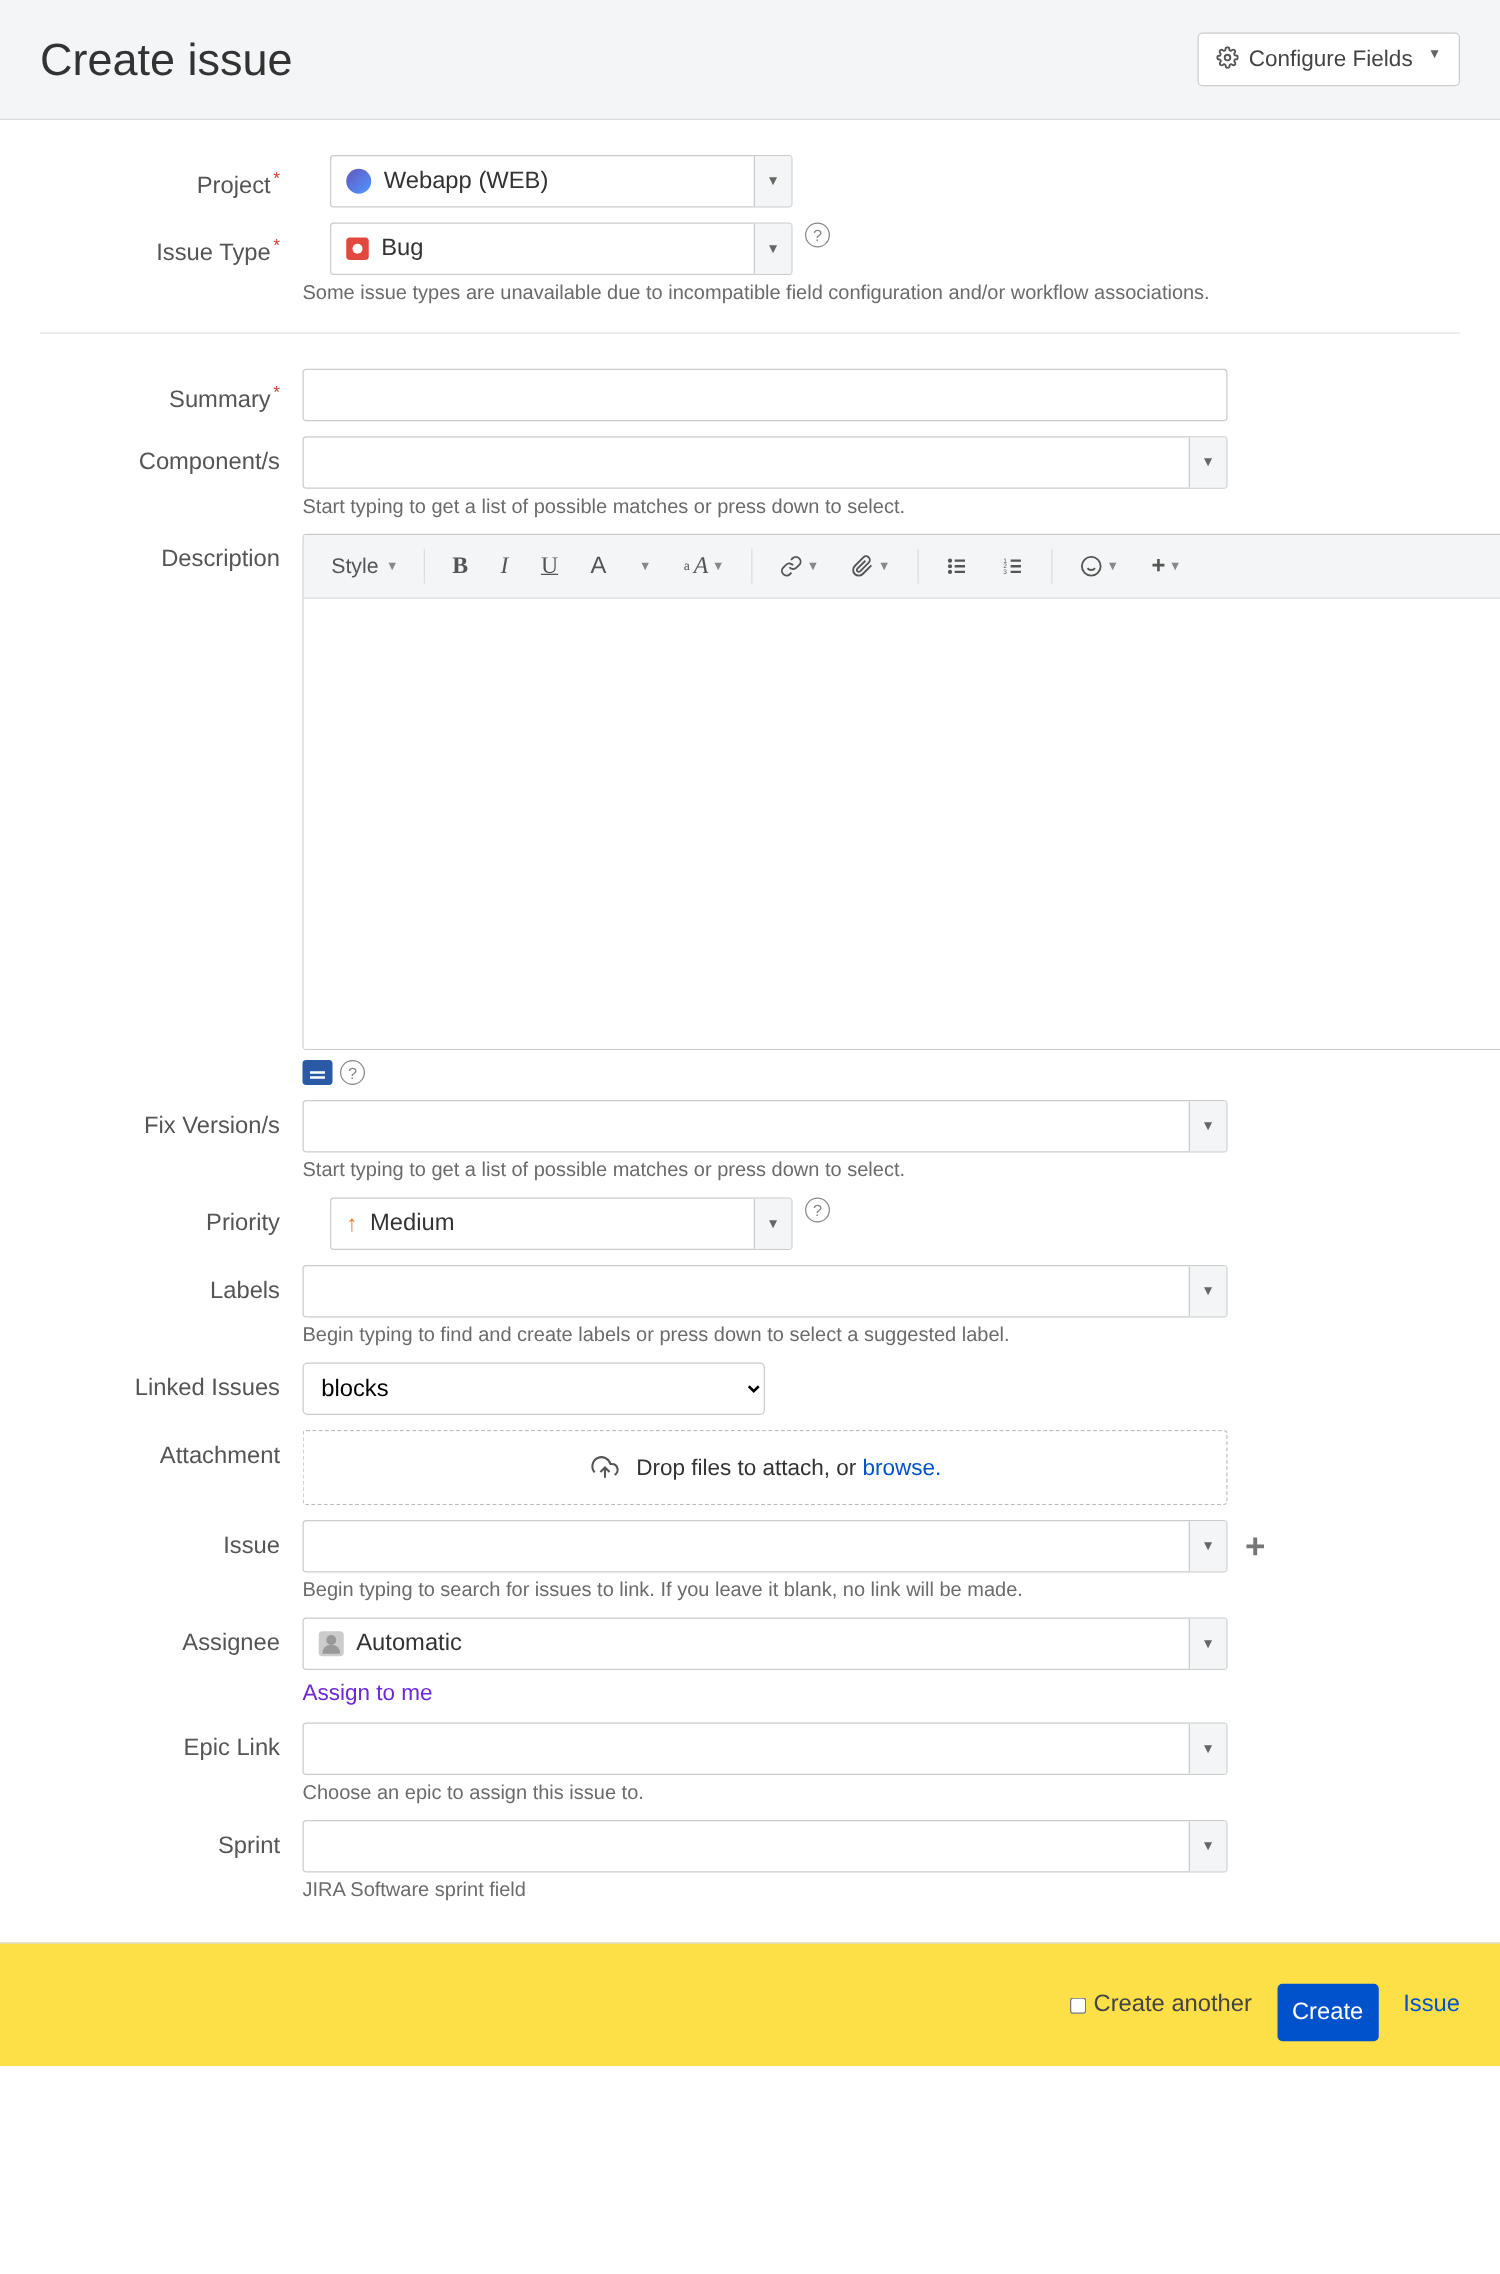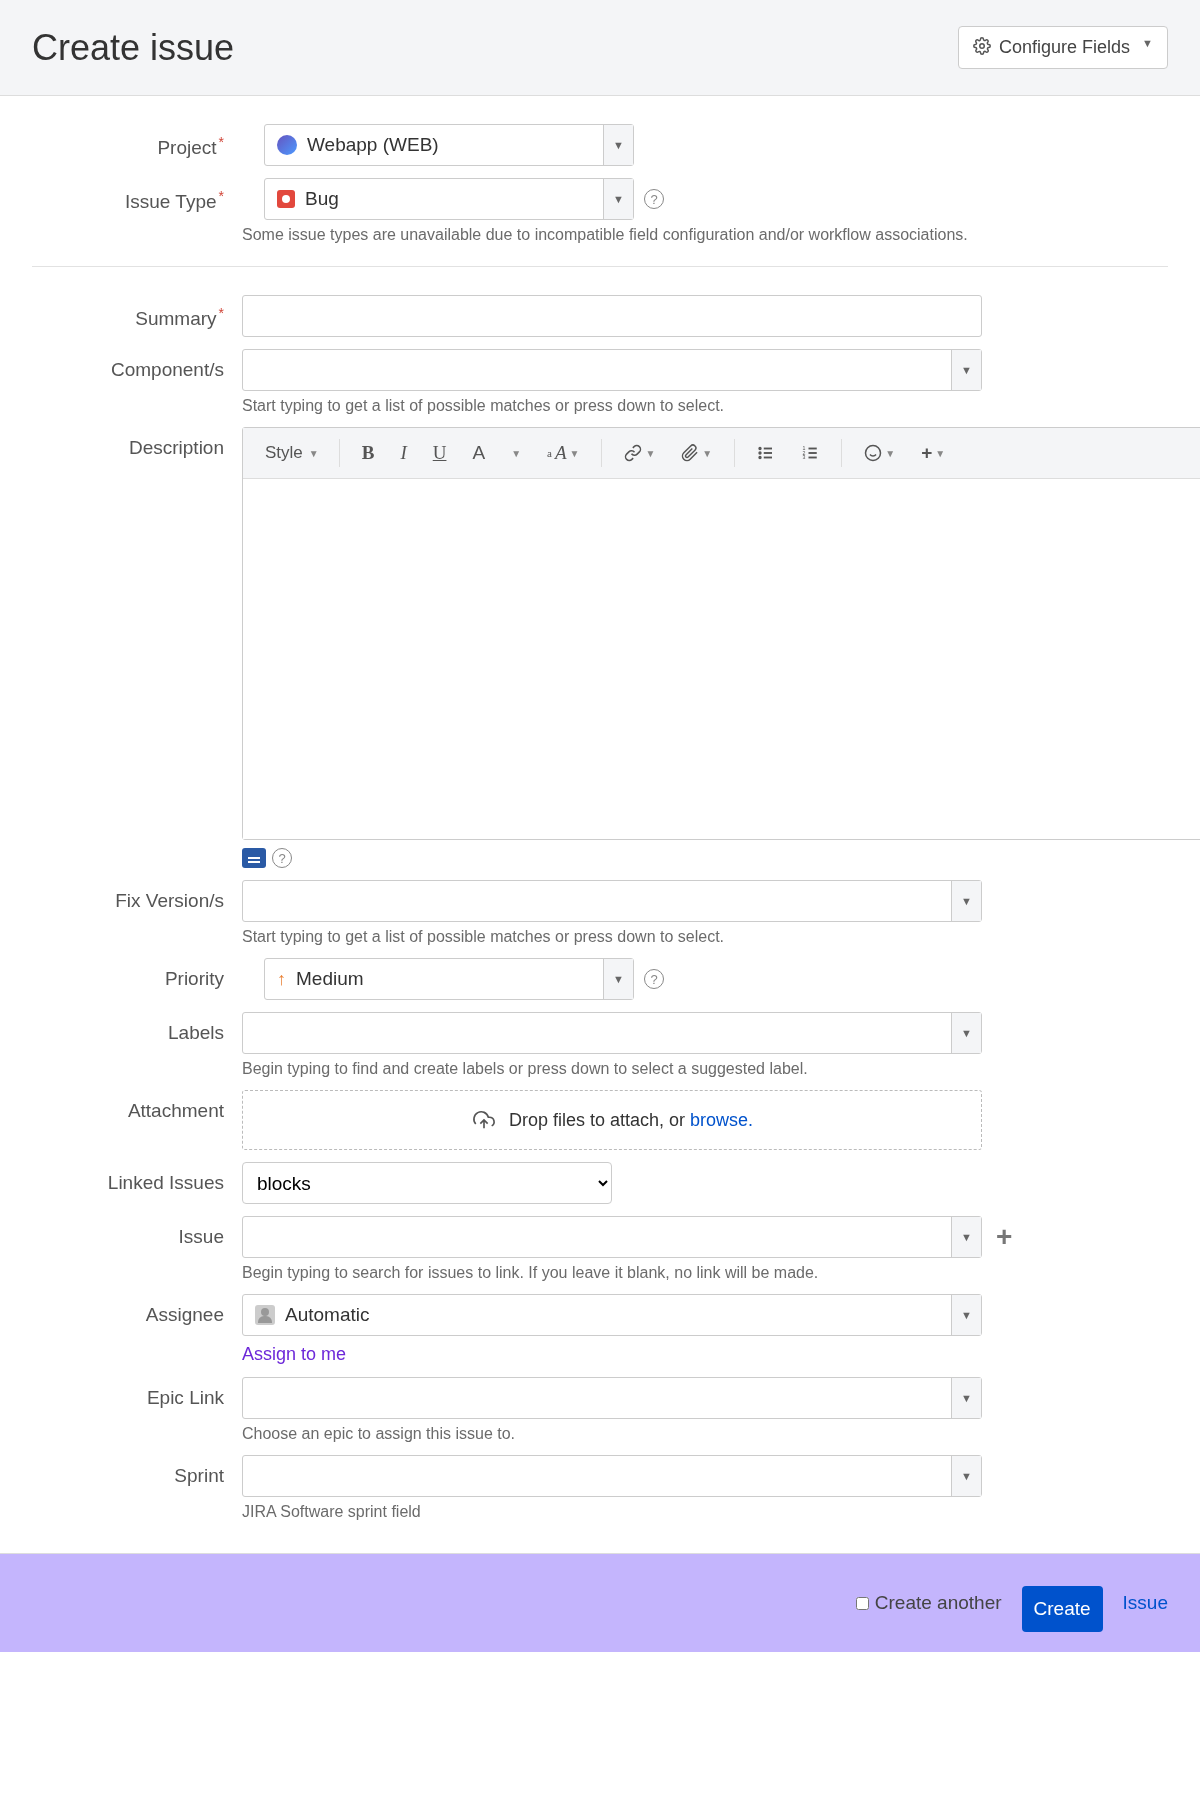--- a/index.html
+++ b/index.html
@@ -8,21 +8,21 @@
 .header { background: #f4f5f7; padding: 26px 32px; border-bottom: 1px solid #ddd; display: flex; justify-content: space-between; align-items: center; }
 .header h2 { font-size: 36px; font-weight: 500; color: #333; }
 .config-btn { display: flex; align-items: flex-start; gap: 8px; background: #fff; border: 1px solid #ccc; border-radius: 4px; padding: 10px 14px; font-size: 18px; color: #444; cursor: pointer; }
 .config-btn .caret { font-size: 11px; color: #666; margin-left: 4px; }
 .gear-icon { width: 18px; height: 18px; display: inline-block; }
 .form-body { padding: 28px 32px 20px 32px; }
 .form-row { display: flex; align-items: flex-start; margin-bottom: 12px; }
 .label-col { width: 210px; text-align: right; padding-right: 18px; padding-top: 10px; font-size: 19px; color: #555; flex-shrink: 0; }
 .label-col .req { color: #d04437; font-size: 14px; margin-left: 2px; vertical-align: super; }
 .field-col { flex: 1; }
-.select-wrap { display: flex; align-items: center; gap: 10px; padding-left: 22px; }
+.select-wrap { display: flex; gap: 10px; padding-left: 22px; }
 .select-box { display: flex; border: 1px solid #ccc; border-radius: 3px; background: #fff; height: 42px; }
 .select-box.w370 { width: 370px; }
 .select-box.w740 { width: 740px; }
 .select-content { flex: 1; display: flex; align-items: center; padding: 0 12px; gap: 10px; }
 .select-arrow { width: 30px; display: flex; align-items: center; justify-content: center; border-left: 1px solid #ccc; background: #f4f5f7; font-size: 11px; color: #666; }
 .proj-icon { width: 20px; height: 20px; border-radius: 50%; background: linear-gradient(135deg, #6554c0, #4c9aff); display: inline-block; }
 .bug-icon { width: 18px; height: 18px; background: #e2483d; border-radius: 3px; position: relative; display: inline-block; }
 .bug-icon::after { content: ""; position: absolute; top: 5px; left: 5px; width: 8px; height: 8px; background: #fff; border-radius: 50%; }
 .prio-icon { color: #e97f33; font-weight: bold; font-size: 18px; }
 .user-icon { width: 20px; height: 20px; background: #ccc; border-radius: 3px; display: inline-block; position: relative; }
@@ -46,21 +46,21 @@
 .below-editor { margin-top: 8px; display: flex; gap: 6px; align-items: center; }
 .mode-pill { width: 24px; height: 20px; background: #2a5aa5; border-radius: 3px; display: flex; align-items: center; justify-content: center; }
 .mode-pill span { display: block; width: 12px; height: 2px; background: #fff; box-shadow: 0 4px 0 #fff; }
 .dropzone { width: 740px; border: 1px dashed #bbb; border-radius: 3px; padding: 18px; text-align: center; color: #333; font-size: 18px; display: flex; align-items: center; justify-content: center; gap: 12px; }
 .dropzone a { color: #0052cc; text-decoration: none; }
 .cloud-icon { width: 26px; height: 22px; }
 .native-select { width: 370px; height: 42px; border: 1px solid #ccc; border-radius: 4px; padding: 0 10px; font-size: 19px; background: #fff; }
 .issue-row { display: flex; align-items: center; gap: 14px; }
 .plus-btn { font-size: 28px; color: #777; cursor: pointer; font-weight: 700; }
 .link-action { color: #6d28d9; text-decoration: none; font-size: 18px; display: inline-block; margin-top: 8px; }
-.footer { background: #c4b5fd; border-top: 1px solid #ddd; padding: 20px 32px; display: flex; justify-content: flex-end; align-items: center; gap: 20px; }
+.footer { background: #fde047; border-top: 1px solid #ddd; padding: 20px 32px; display: flex; justify-content: flex-end; align-items: center; gap: 20px; }
 .chk-wrap { display: flex; align-items: center; gap: 6px; font-size: 19px; color: #444; }
 .btn-primary { background: #0052cc; color: #fff; border: none; border-radius: 4px; padding: 12px 12px; font-size: 19px; cursor: pointer; margin-top: 12px; }
 .btn-cancel { background: none; border: none; color: #0052cc; font-size: 19px; cursor: pointer; }
 svg { display: block; }
 </style>
 </head>
 <body>
 
 <div class="dialog">
 
@@ -245,40 +245,40 @@
       <div class="field-col">
         <div class="select-box w740">
           <div class="select-content"></div>
           <div class="select-arrow">▼</div>
         </div>
         <div class="hint">Begin typing to find and create labels or press down to select a suggested label.</div>
       </div>
     </div>
 
     <div class="form-row">
+      <div class="label-col">Linked Issues</div>
+      <div class="field-col">
+        <select class="native-select">
+          <option>blocks</option>
+        </select>
+      </div>
+    </div>
+
+    <div class="form-row">
       <div class="label-col">Attachment</div>
       <div class="field-col">
         <div class="dropzone">
           <span class="cloud-icon">
             <svg viewBox="0 0 24 24" width="26" height="22" fill="none" stroke="#555" stroke-width="1.8">
                 <path d="M16 16l-4-4-4 4M12 12v9"></path>
                 <path d="M20.39 18.39A5 5 0 0 0 18 9h-1.26A8 8 0 1 0 3 16.3"></path>
               </svg>
           </span>
           <span><span>Drop files to attach, or </span><a href="#">browse.</a></span>
         </div>
-      </div>
-    </div>
-
-    <div class="form-row">
-      <div class="label-col">Linked Issues</div>
-      <div class="field-col">
-        <select class="native-select">
-          <option>blocks</option>
-        </select>
       </div>
     </div>
 
     <div class="form-row">
       <div class="label-col">Issue</div>
       <div class="field-col">
         <div class="issue-row">
           <div class="select-box w740">
             <div class="select-content"></div>
             <div class="select-arrow">▼</div>

